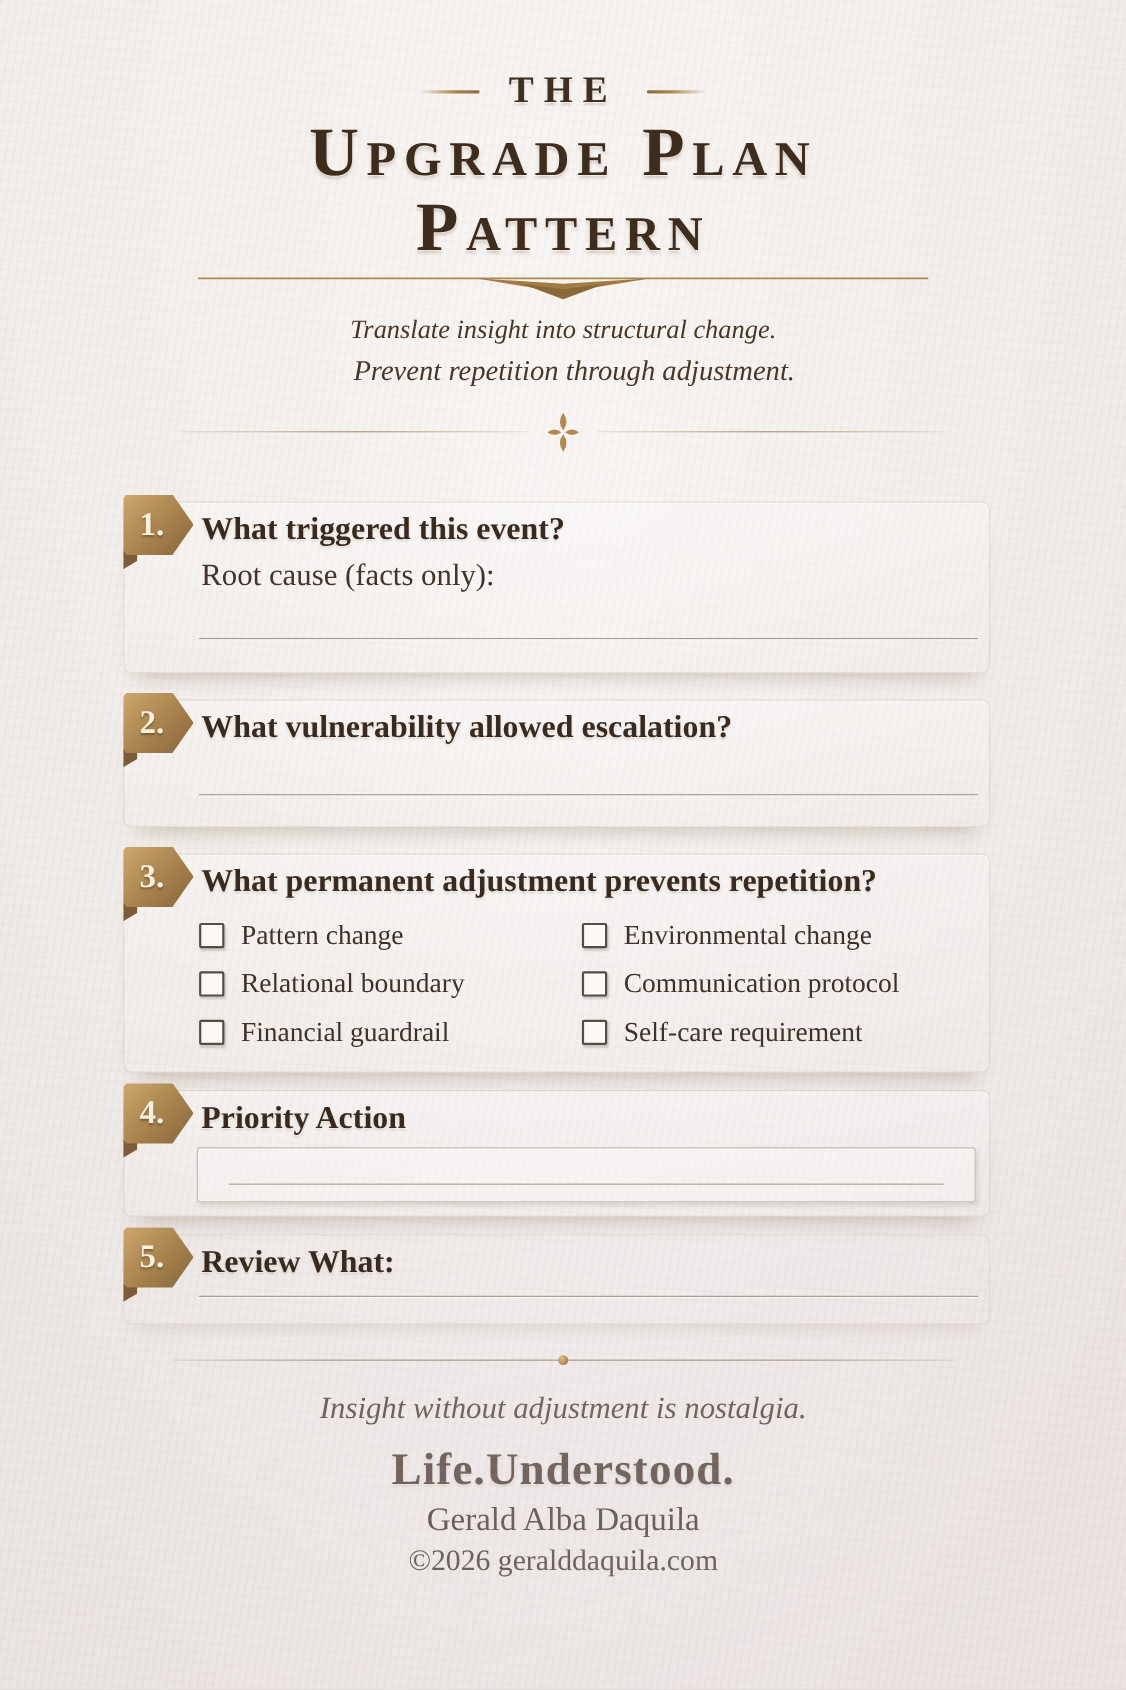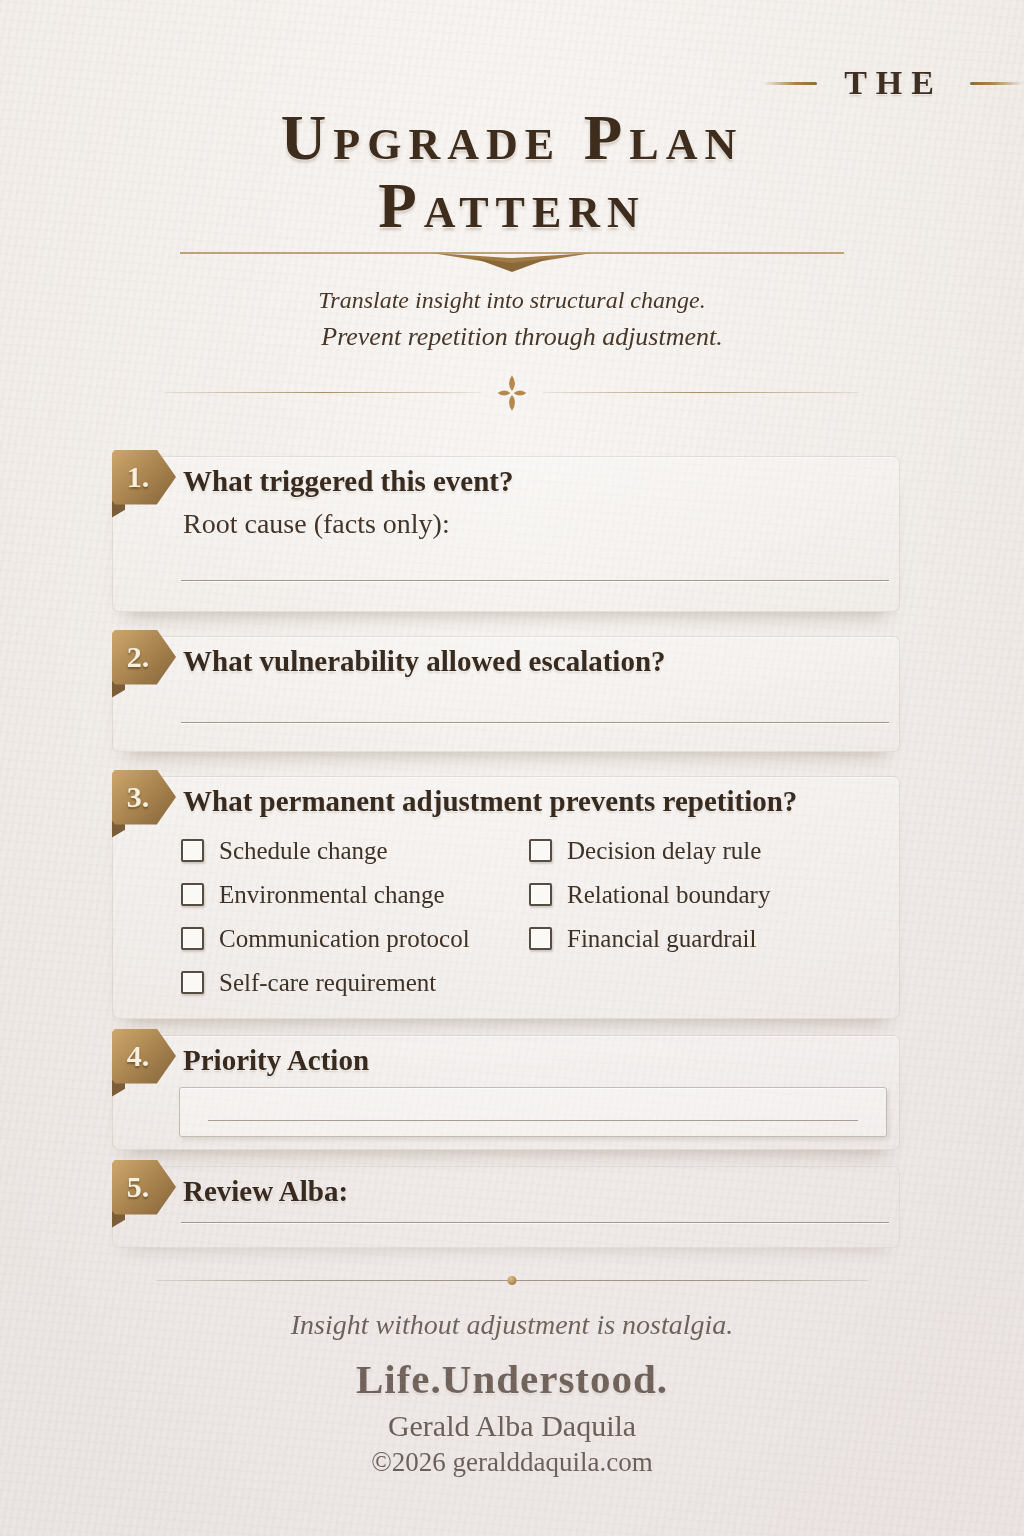--- a/index.html
+++ b/index.html
@@ -9,21 +9,21 @@
     background:linear-gradient(160deg,#f7f3ef 0%,#f2eeea 45%,#efeae9 75%,#eee8e8 100%);
     color:#3c2d21;
   }
   .tex{position:absolute;inset:0;pointer-events:none;}
   .tex1{background:repeating-linear-gradient(100deg,rgba(197,185,176,0.07) 0 3px,rgba(255,255,255,0.06) 3px 7px);}
   .tex2{background:repeating-linear-gradient(4deg,rgba(182,172,166,0.05) 0 2px,rgba(255,255,255,0.0) 2px 9px);}
   .tex3{background:radial-gradient(ellipse at 50% 28%,rgba(255,255,255,0.35),rgba(214,204,198,0.18) 85%);}
 
   
   .header{position:relative;text-align:center;padding-top:64px;}
-  .the-row{display:flex;align-items:center;justify-content:flex-end;gap:27px;height:38px;}
+  .the-row{display:flex;align-items:center;justify-content:center;gap:27px;height:38px;}
   .the-word{font-size:34px;letter-spacing:9px;font-weight:bold;color:#3e2f22;text-shadow:0 1px 1px rgba(255,255,255,.6),0 2px 2px rgba(120,95,70,.25);}
   .the-dash{width:54px;height:3px;border-radius:2px;}
   .dash-l{background:linear-gradient(to right,rgba(168,131,78,0),#a9834c 60%,#8d6b3c);}
   .dash-r{background:linear-gradient(to left,rgba(168,131,78,0),#a9834c 60%,#8d6b3c);}
   .big-title{
     font-variant:small-caps;font-weight:bold;font-size:63px;line-height:1.02;
     letter-spacing:7px;color:#3e2d1d;margin-top:4px;
     text-shadow:0 1px 0 rgba(255,255,255,.5),0 3px 3px rgba(110,86,60,.28);
   }
   .chevron-wrap{margin-top:8px;}
@@ -147,25 +147,21 @@
       <div class="write-line"></div>
     </section>
 
     <section class="card s3">
       <div class="badge-fold"></div>
       <div class="badge">3.</div>
       <div class="card-head">What permanent adjustment prevents repetition?</div>
       <div class="check-grid">
         <div class="check-item">
           <span class="checkbox"></span>
-          <span class="check-text">Schedule change</span>
-        </div>
-        <div class="check-item">
-          <span class="checkbox"></span>
-          <span class="check-text">Decision delay rule</span>
+          <span class="check-text">Pattern change</span>
         </div>
         <div class="check-item">
           <span class="checkbox"></span>
           <span class="check-text">Environmental change</span>
         </div>
         <div class="check-item">
           <span class="checkbox"></span>
           <span class="check-text">Relational boundary</span>
         </div>
         <div class="check-item">
@@ -188,21 +184,21 @@
       <div class="badge">4.</div>
       <div class="card-head">Priority Action</div>
       <div class="priority-box">
         <div class="inner-line"></div>
       </div>
     </section>
 
     <section class="card s5" style="margin-top:16px;">
       <div class="badge-fold"></div>
       <div class="badge">5.</div>
-      <div class="card-head">Review Alba:</div>
+      <div class="card-head">Review What:</div>
       <div class="write-line"></div>
     </section>
   </div>
 
   <div class="dot-divider">
     <div class="rule"></div>
     <div class="dot"></div>
   </div>
 
   <div class="footer">

